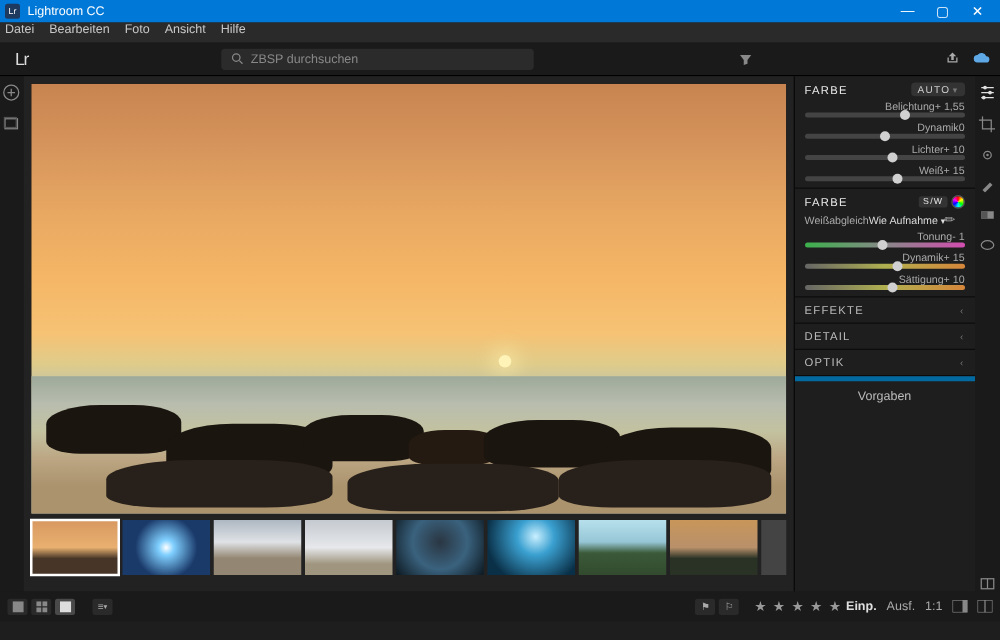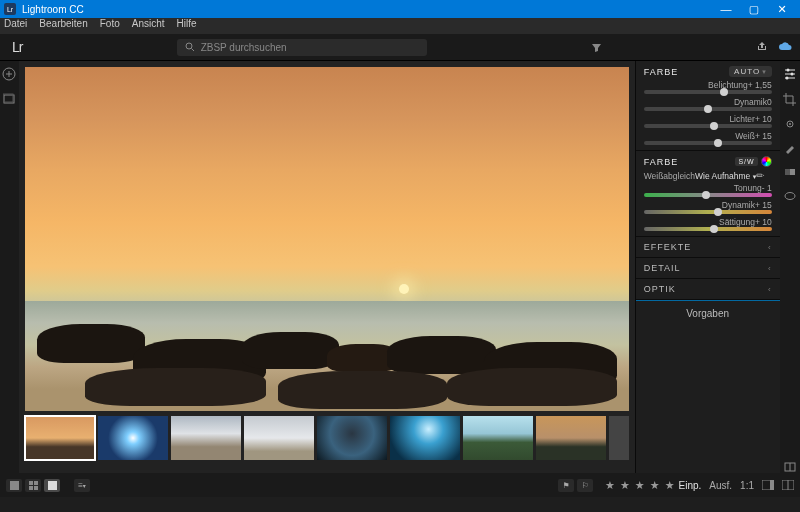--- a/index.html
+++ b/index.html
@@ -42,21 +42,21 @@
 .slider-track.vib{background:linear-gradient(to right,#666,#b0b050 50%,#d6863a)}
 .slider-track.sat{background:linear-gradient(to right,#666,#b0b050 50%,#d6863a)}
 .wb-row{display:flex;align-items:center;justify-content:flex-start;color:#aaa;font-size:8.5px;margin-bottom:2px}
 .wb-sel{color:#ddd;font-size:8.5px}
 .eyedrop{font-size:10px;color:#aaa;transform:rotate(-45deg);display:inline-block}
 .bw-toggle{display:flex;gap:3px;align-items:center}
 .bw-toggle .bw{background:#333;padding:1px 3px;border-radius:2px;font-size:7px}
 .bw-toggle .cwheel{width:9px;height:9px;border-radius:50%;background:conic-gradient(red,yellow,lime,cyan,blue,magenta,red);border:1px solid #555}
 .collapsed{display:flex;justify-content:space-between;align-items:center;color:#bbb;font-size:9px;letter-spacing:1px;padding:5px 8px;border-bottom:1px solid #0c0c0c}
 .collapsed .chev{color:#777;font-size:8px}
-.presets{text-align:center;padding:7px 0;color:#bbb;font-size:10px;border-top:1px solid #0369a1}
+.presets{text-align:center;padding:7px 0;color:#bbb;font-size:10px;border-top:4px solid #0369a1}
 .bottombar{height:24px;background:#1a1a1a;display:flex;align-items:center;padding:0 6px;color:#aaa;font-size:10px;gap:3px}
 .bottombar .vbtn{width:16px;height:13px;background:#2a2a2a;display:flex;align-items:center;justify-content:center;font-size:8px;border-radius:2px}
 .bottombar .vbtn.active{background:#494949}
 .bottombar .sep{width:8px}
 .stars{letter-spacing:1px;font-size:11px;color:#999}
 .bottombar .r{margin-left:auto;display:flex;align-items:center;gap:8px}
 svg{display:block}
 </style>
 </head>
 <body>
@@ -329,21 +329,21 @@
       </svg>
     </div>
   <div class="sep"></div>
   <div class="vbtn">≡<span style="font-size:6px">▾</span></div>
   <div style="flex:1"></div>
   <div class="vbtn">⚑</div>
   <div class="vbtn">⚐</div>
   <div style="width:6px"></div>
   <span class="stars">★ ★ ★ ★ ★</span>
   <div class="r">
-    <span style="font-weight:400;color:#e0e0e0">Einp.</span>
+    <span style="font-weight:700;color:#e0e0e0">Einp.</span>
     <span>Ausf.</span>
     <span>1:1</span>
     <span>
         <svg width="12" height="10" viewBox="0 0 12 10">
           <rect x="0" y="0" width="12" height="10" stroke="#888" fill="none"></rect>
           <rect x="8" y="0" width="4" height="10" fill="#888"></rect>
         </svg>
       </span>
     <span>
         <svg width="12" height="10" viewBox="0 0 12 10">

